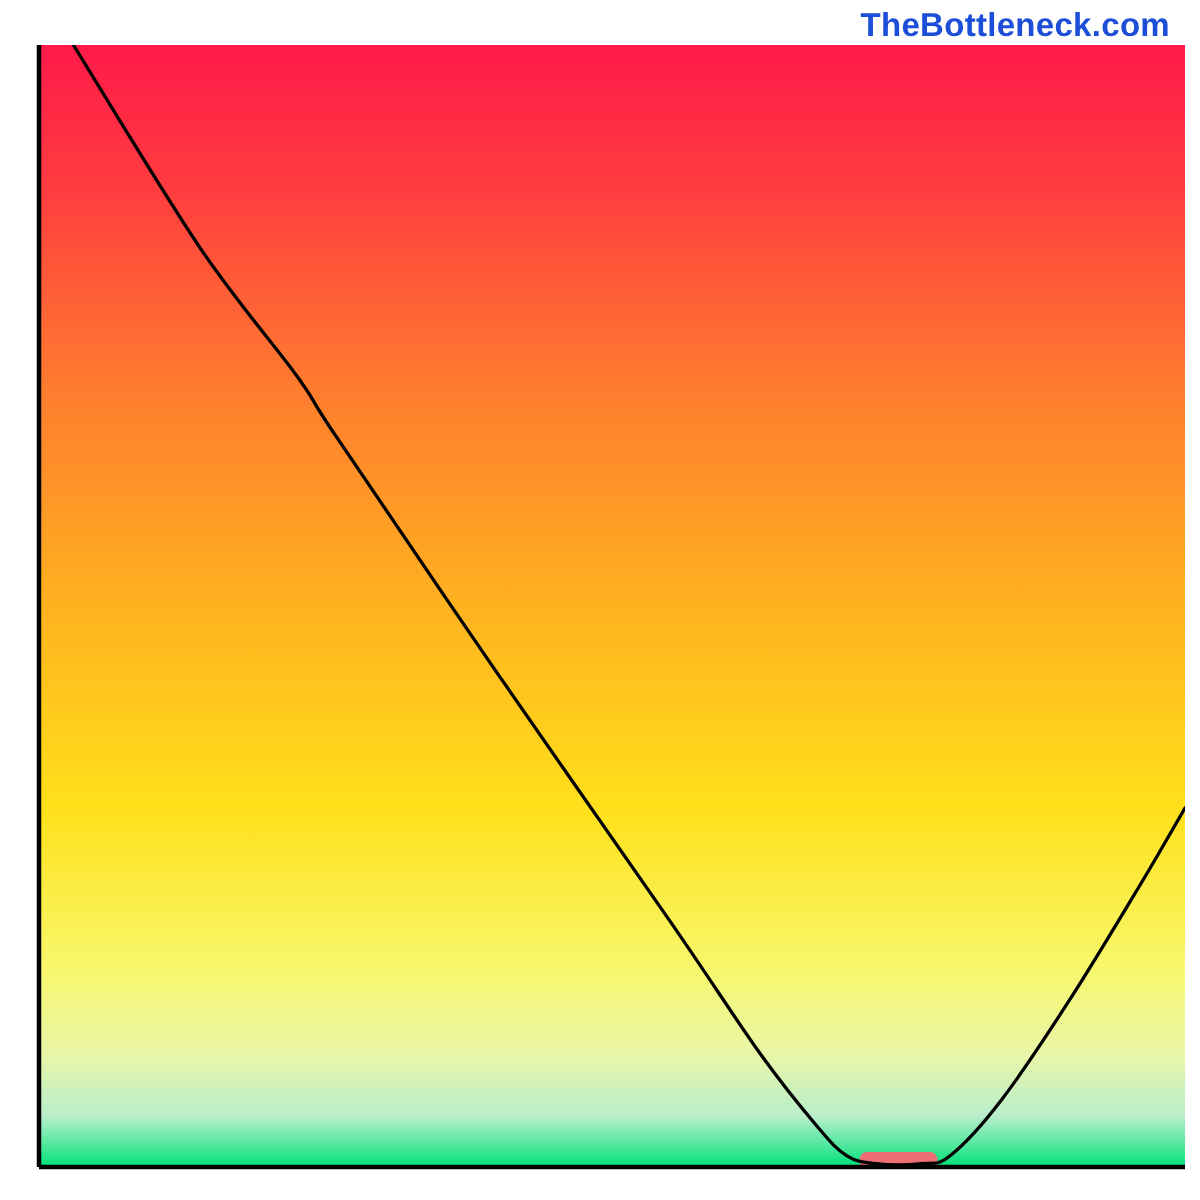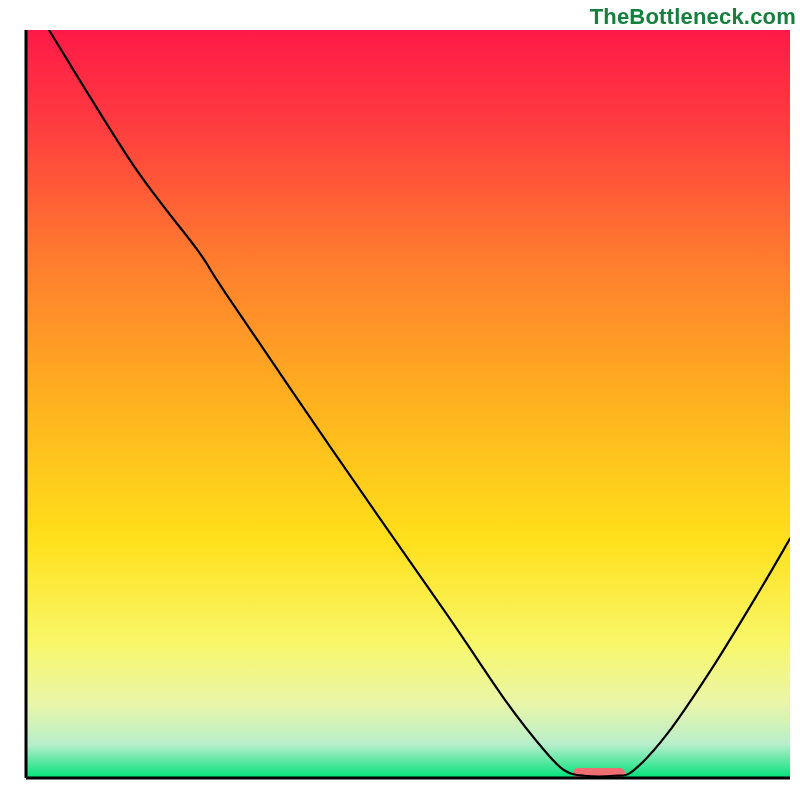--- a/index.html
+++ b/index.html
@@ -11,24 +11,24 @@
     font-family: Arial, Helvetica, sans-serif;
   }
   .stage {
     position: relative;
     width: 800px;
     height: 800px;
   }
   .watermark {
     position: absolute;
     top: 4px;
-    right: 4px;
+    right: 20px;
     font-size: 22px;
     font-weight: 600;
-    color: #15803d;
+    color: #1d4ed8;
     letter-spacing: 0.2px;
     user-select: none;
   }
   svg {
     display: block;
   }
 </style>
 </head>
 <body>
 

